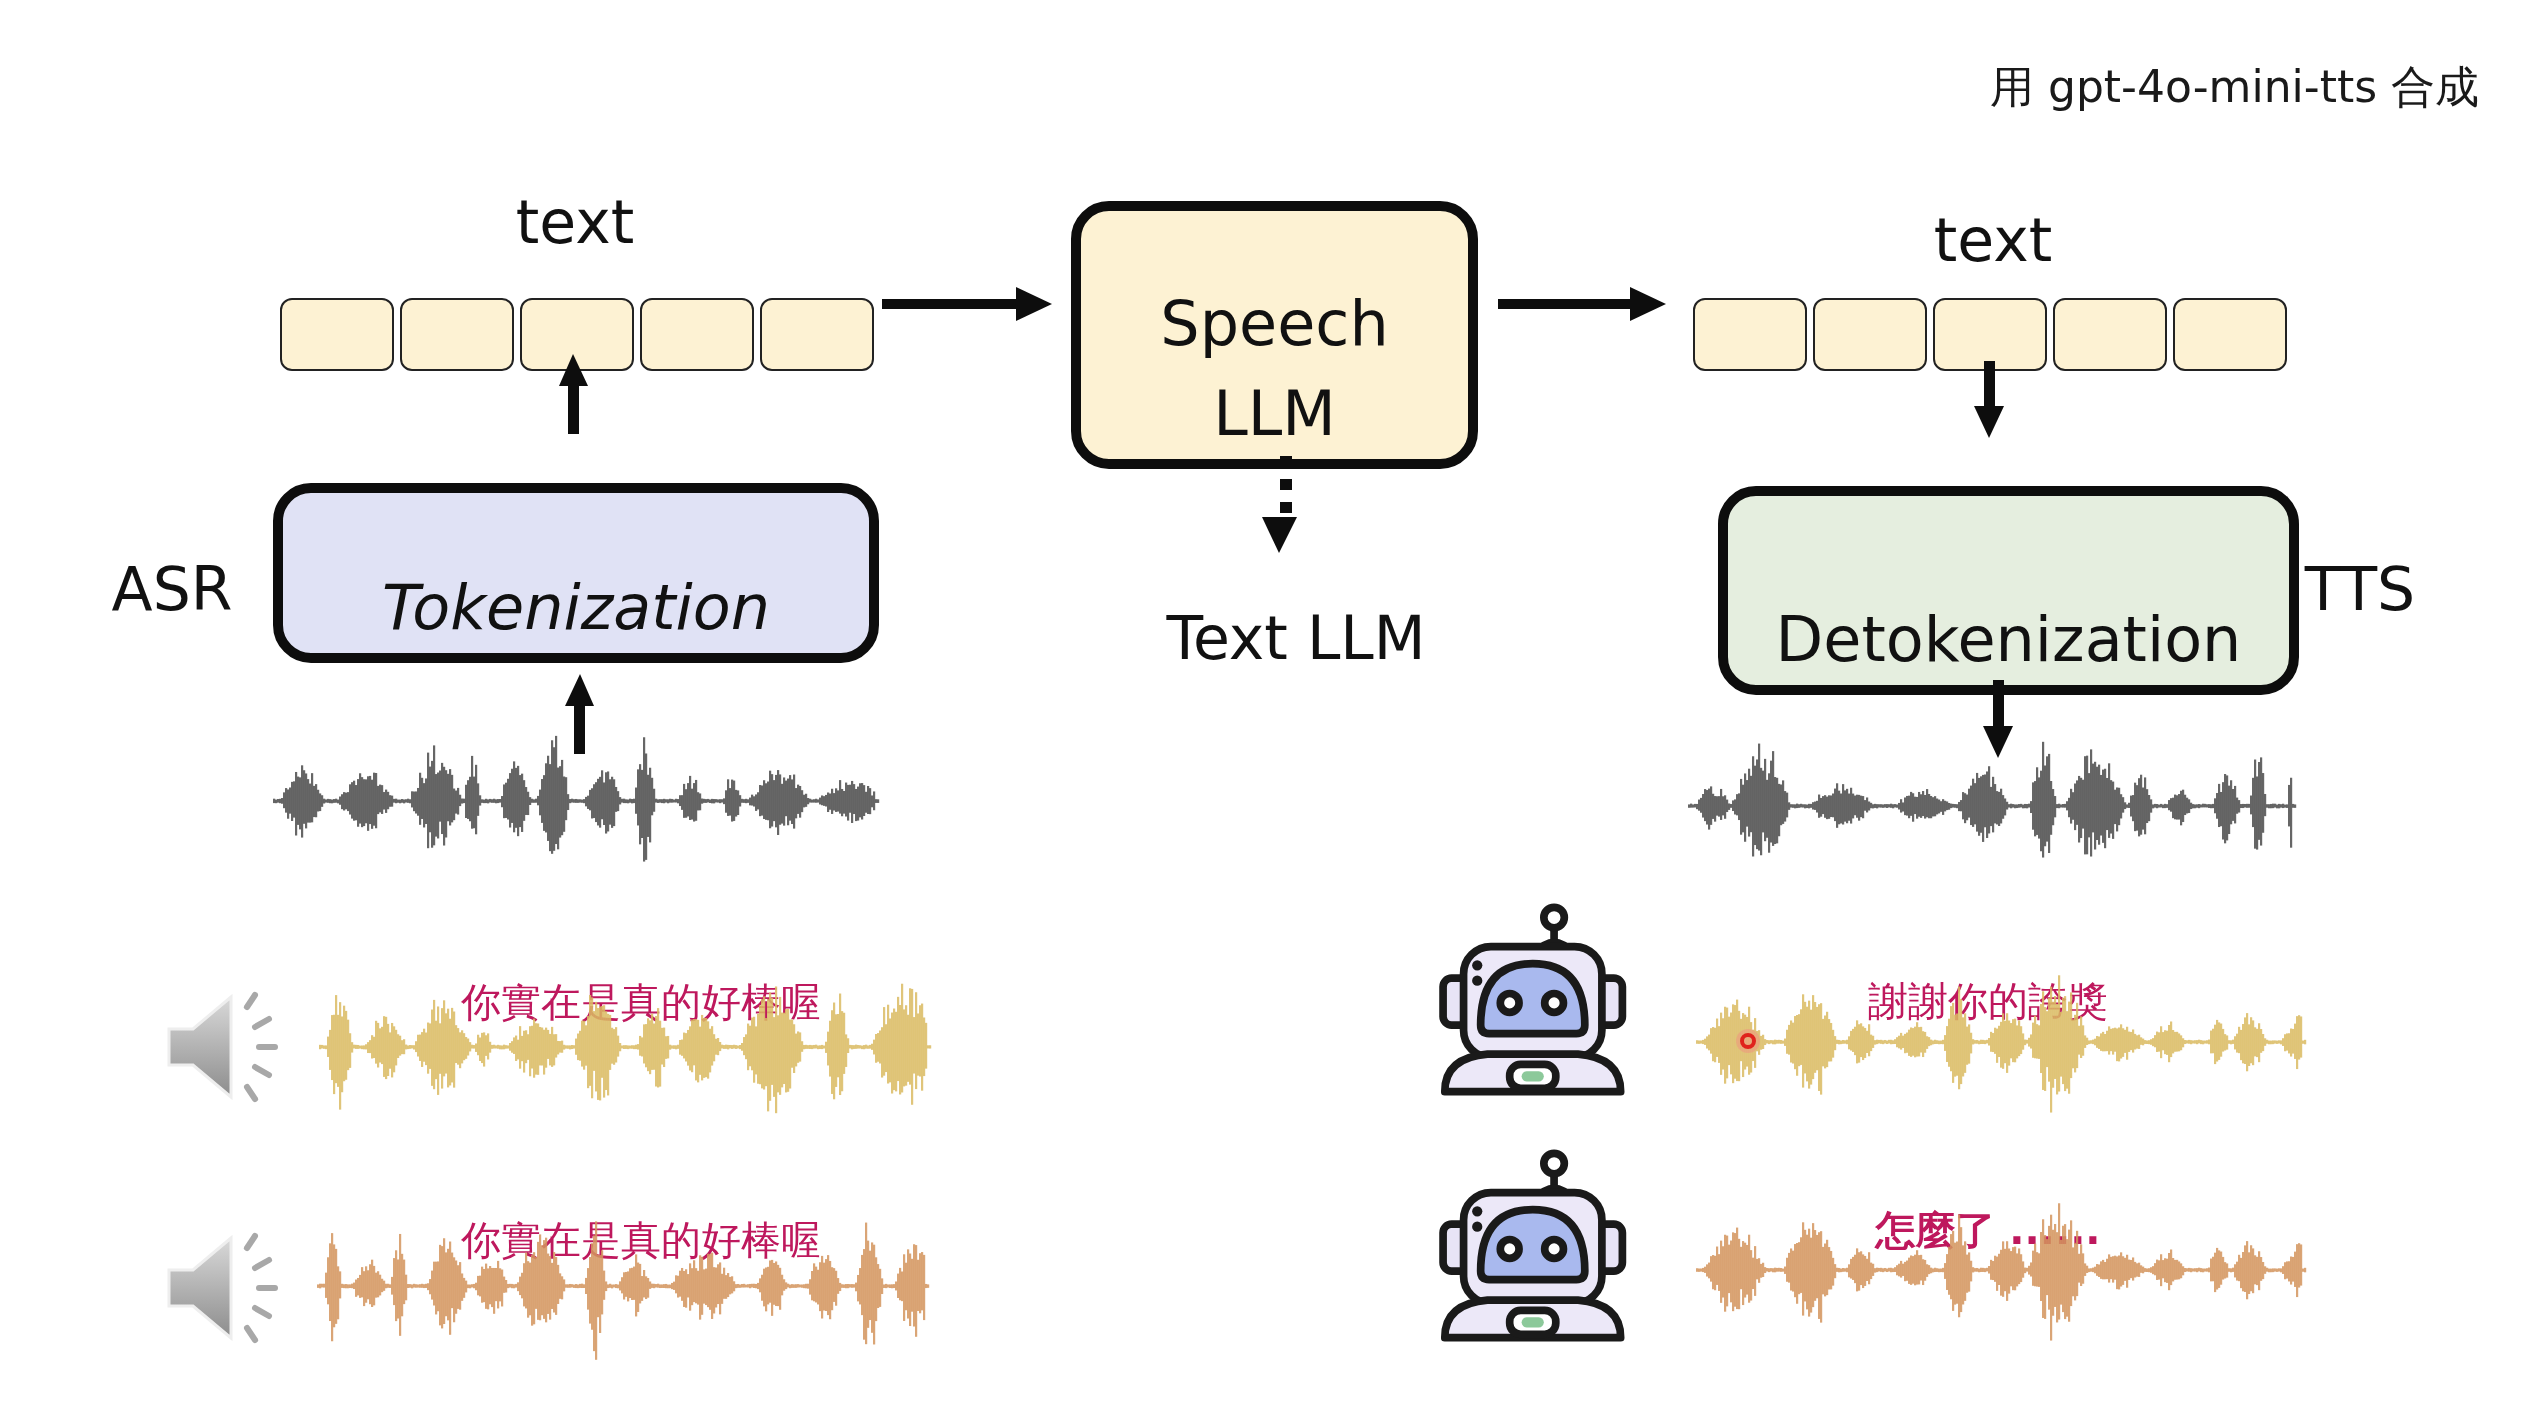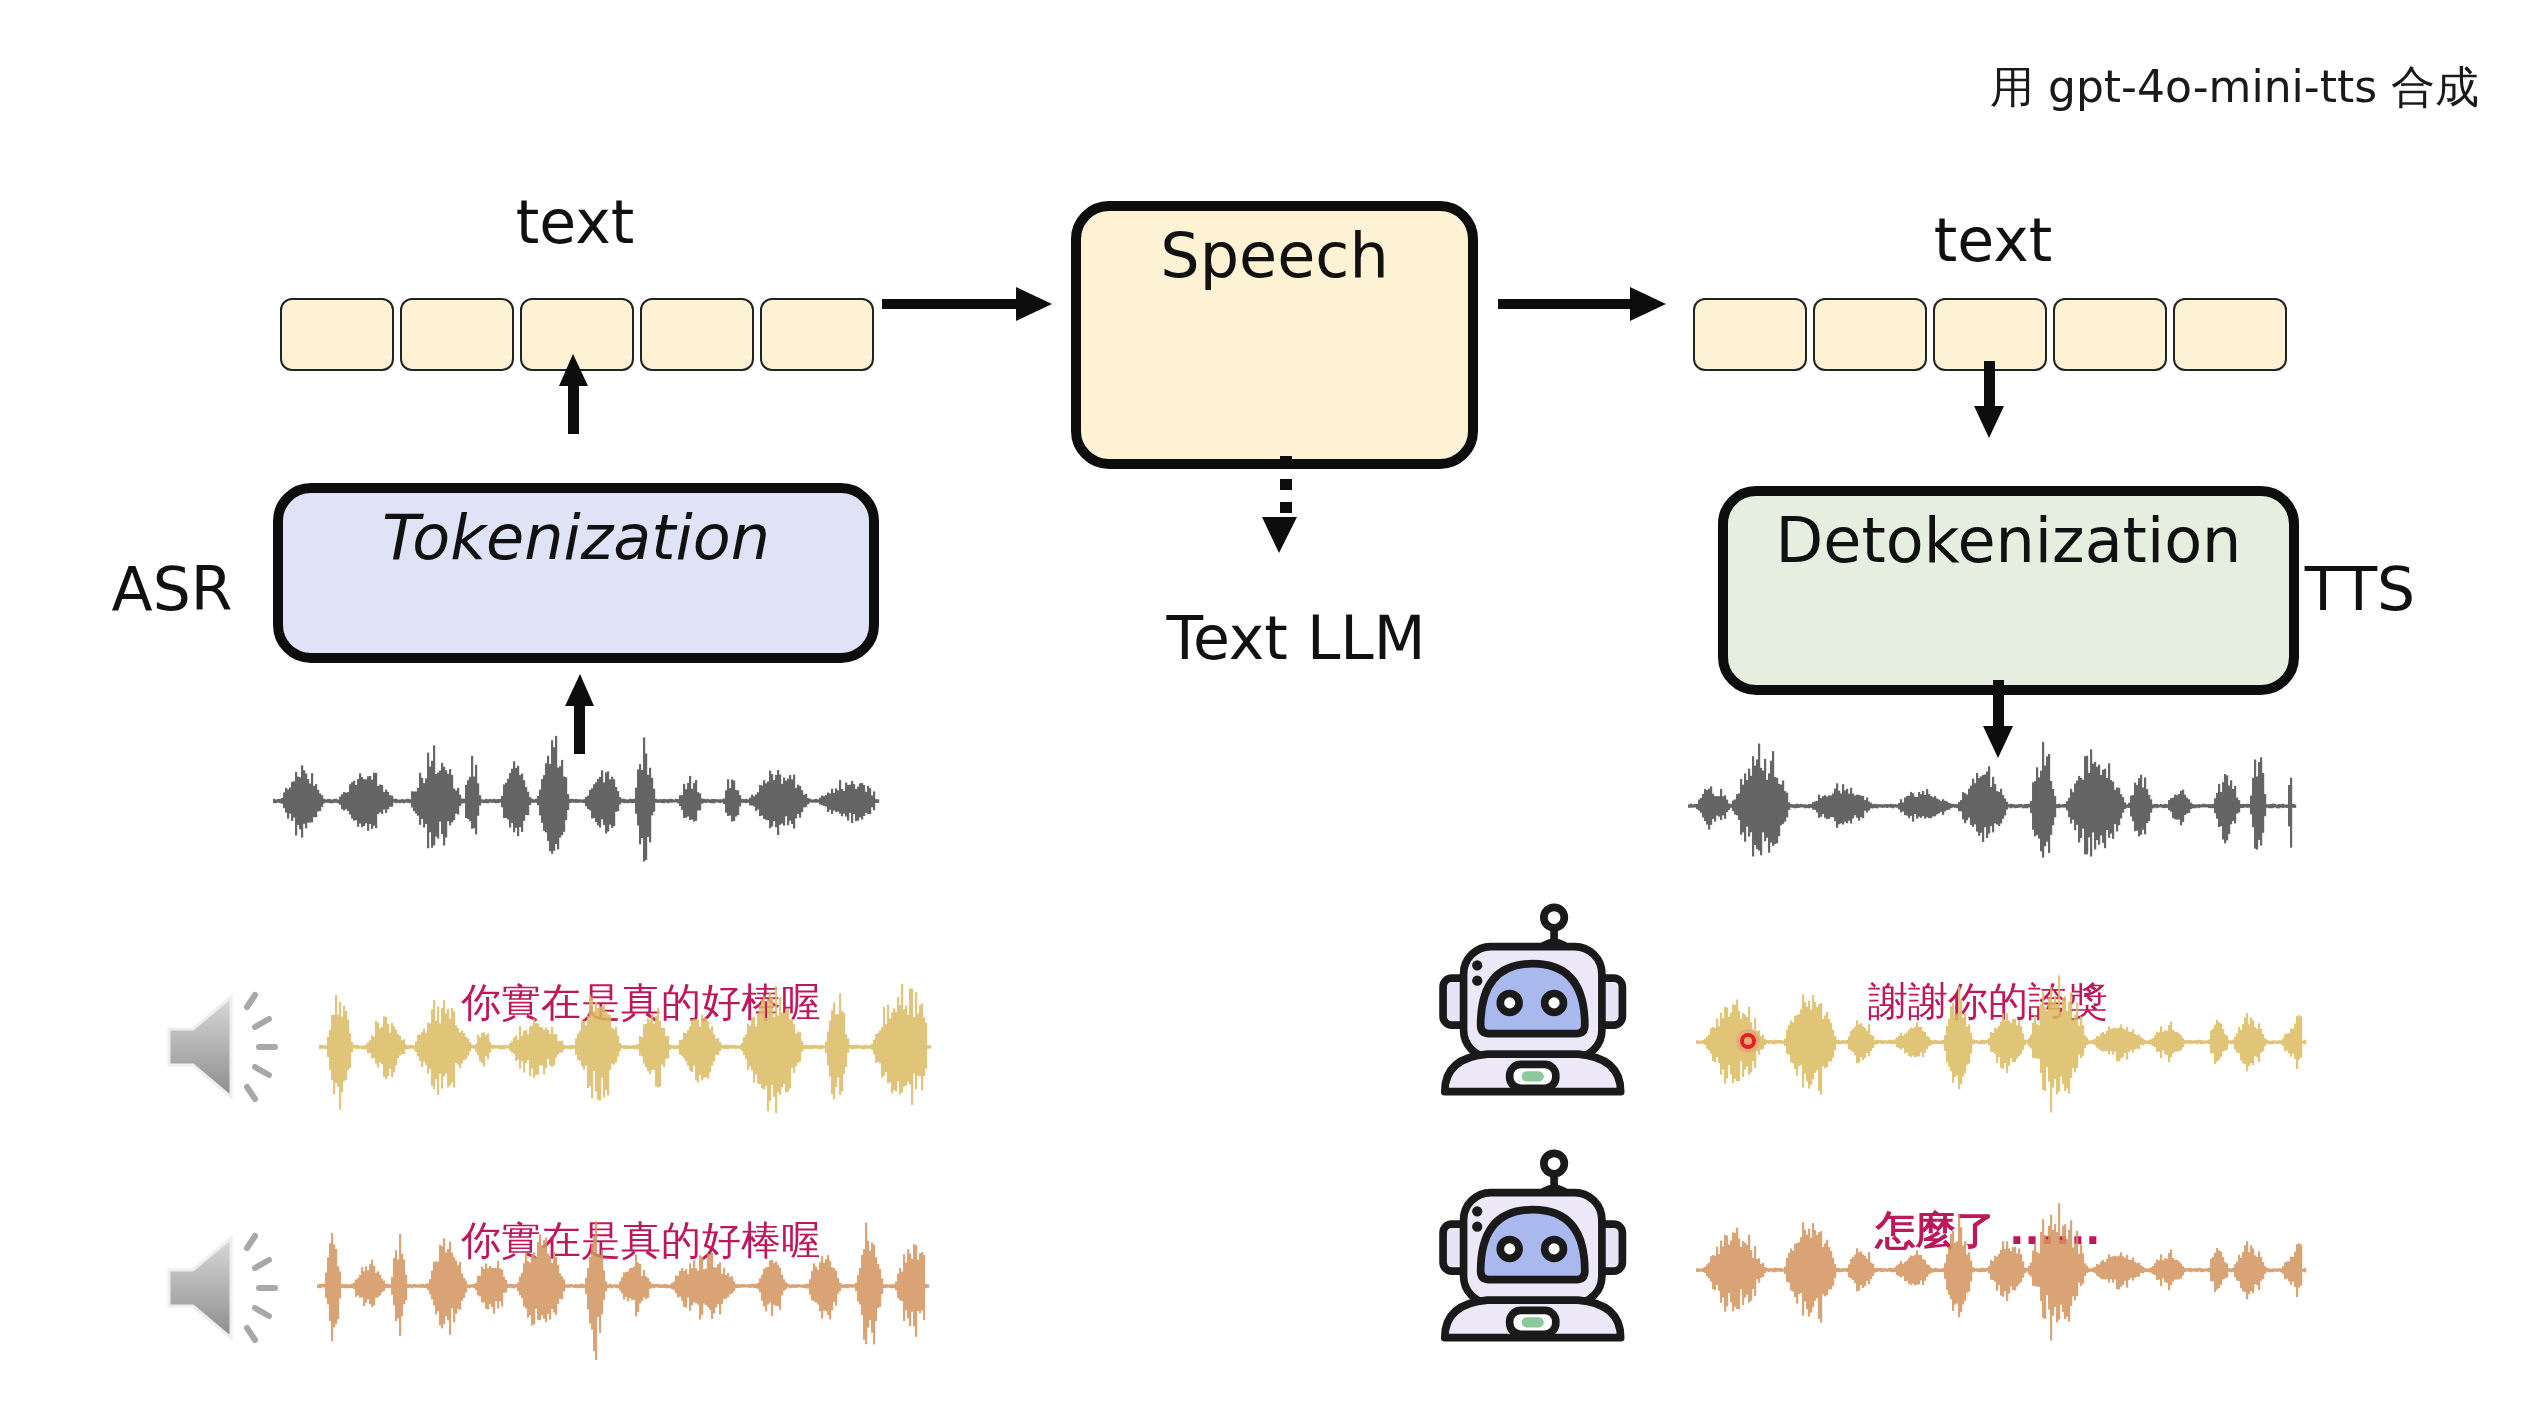--- a/index.html
+++ b/index.html
@@ -5,21 +5,21 @@
   html, body { margin:0; padding:0; background:#ffffff; }
   body { width:2540px; height:1426px; position:relative; overflow:hidden;
          font-family:"DejaVu Sans", "Liberation Sans", sans-serif; color:#111; }
   .abs { position:absolute;margin-top:32px; }
   .caption { left:1990px; top:26px; font-size:44px; color:#1a1a1a; white-space:nowrap; }
   .lbl { font-size:60px; color:#111; white-space:nowrap; transform:translate(-50%,-50%); }
   .token-row { display:flex; gap:6px; height:77px; }
   .token { width:114px; height:73px; background:#fdf2d3; border:2px solid #222;
            border-radius:12px; box-sizing:border-box; }
   .box { border:10px solid #0d0d0d; border-radius:38px; box-sizing:border-box;
-         display:flex; align-items:flex-start; justify-content:center; text-align:center;
+         display:flex; align-items:flex-end; justify-content:center; text-align:center;
          font-size:62px; line-height:1.45; color:#111; }
   .speech { left:1071px; top:169px; width:407px; height:268px; background:#fdf2d3; }
   .tok { left:273px; top:451px; width:606px; height:180px; background:#e0e2f5;font-style:italic; }
   .detok { left:1718px; top:454px; width:581px; height:209px; background:#e5eedf; }
   .zh { font-size:40px; color:#be185d; white-space:nowrap; transform:translate(-50%,-50%); }
   svg { position:absolute; overflow:visible; }
 </style>
 </head>
 <body>
 
@@ -39,20 +39,21 @@
   <div class="token"></div>
   <div class="token"></div>
   <div class="token"></div>
   <div class="token"></div>
   <div class="token"></div>
 </div>
 
 <div class="abs box speech">
   <div>
     <div>Speech</div>
+    <div>LLM</div>
   </div>
 </div>
 
 <div class="abs box tok">
   <span>Tokenization</span>
 </div>
 <div class="abs lbl" style="left:172px; top:557px;">ASR</div>
 
 <div class="abs box detok">
   <span>Detokenization</span>

